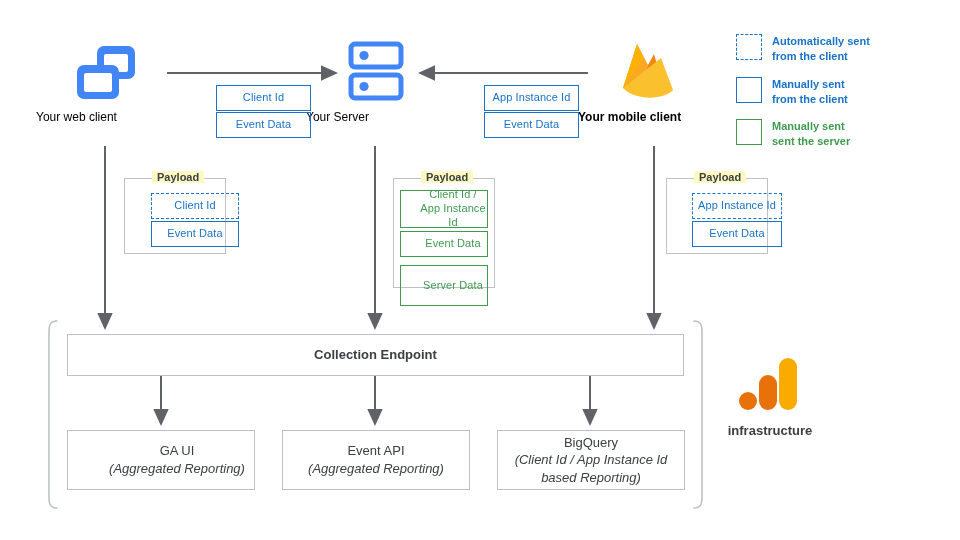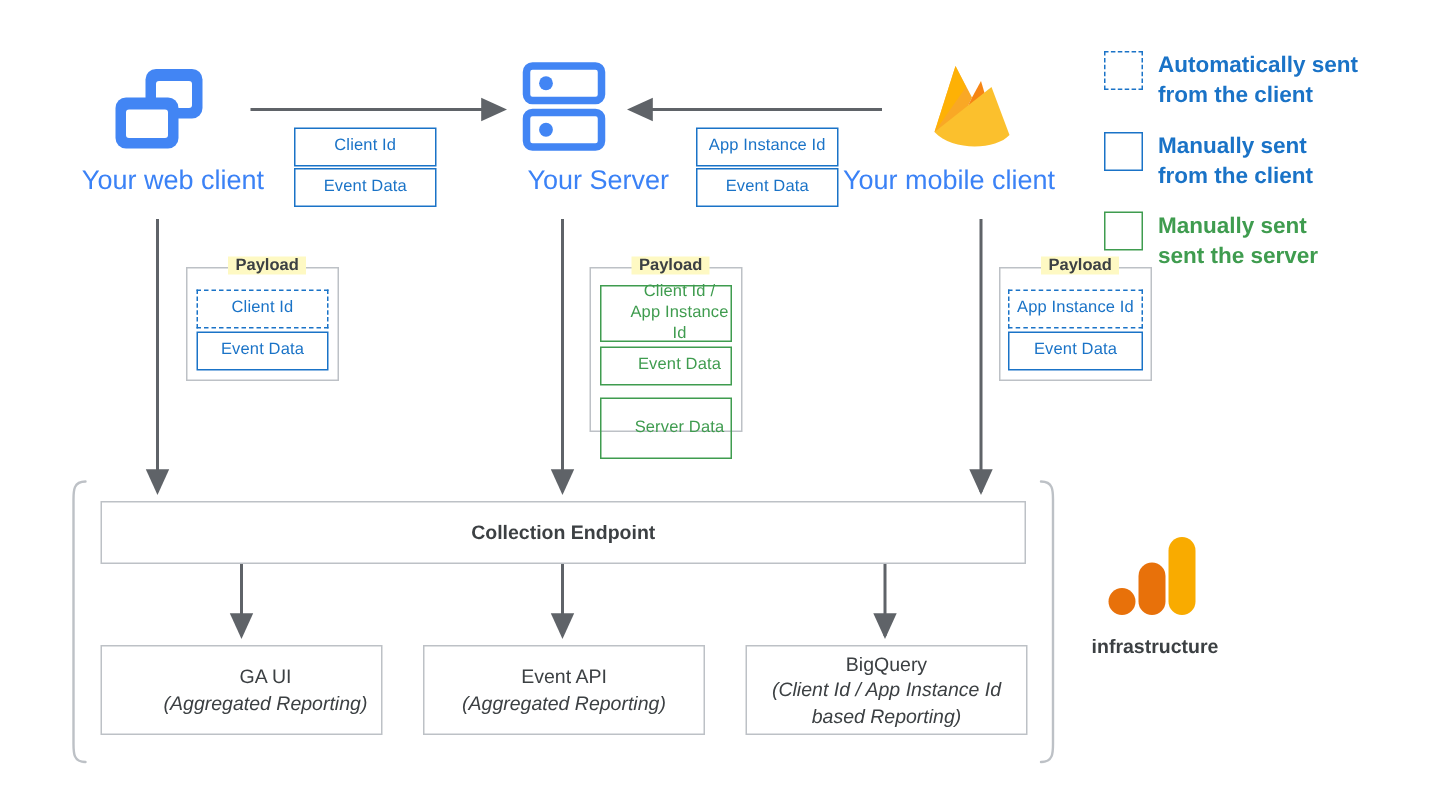--- a/index.html
+++ b/index.html
@@ -12,38 +12,38 @@
     height: 540px;
     position: relative;
     overflow: hidden;
     font-family: "Liberation Sans", sans-serif;
     color: #3c4043;
   }
   .abs { position: absolute; }
 
   
   .node-label {
-    font-size: 18px;
-    color: #3b82f6;
-    text-align: right;
+    font-size: 12px;
+    color: #000000;
+    text-align: left;
     white-space: nowrap;
   }
 
   
   .chip {
     box-sizing: border-box;
     display: flex;
     align-items: center;
     justify-content: center;
     text-align: center;
     font-size: 11px;
     line-height: 1.25;
     letter-spacing: .1px;
   }
-  .chip.blue  { border: 1.6px solid #1a73c7; color: #1a73c7; }
+  .chip.blue  { border: 1.6px solid #1a73c7; color: #1a73c7; margin-left: 20px; }
   .chip.green { border: 1.6px solid #3f9c4f; color: #3f9c4f; padding-left: 18px; }
   .chip.dashed { border-style: dashed; }
 
   
   .payload {
     box-sizing: border-box;
     border: 1.2px solid #bdc1c6;
     background: #fff;
   }
   .payload-title {
@@ -72,21 +72,21 @@
 
   
   .legend-row { display: flex; align-items: flex-start; }
   .legend-swatch {
     width: 26px; height: 26px; box-sizing: border-box;
     flex: 0 0 26px; margin-right: 10px; background: #fff;
   }
   .sw-blue-dashed { border: 1.6px dashed #1a73c7; }
   .sw-blue-solid  { border: 1.6px solid  #1a73c7; }
   .sw-green-solid { border: 1.6px solid  #3f9c4f; }
-  .legend-text { font-size: 15px; line-height: 1.35; font-weight: bold; }
+  .legend-text { font-size: 11px; line-height: 1.35; font-weight: bold; }
   .legend-text.blue  { color: #1a73c7; }
   .legend-text.green { color: #3f9c4f; }
 
   .ga-caption {
     font-size: 13px; font-weight: bold; color: #3c4043;
     text-align: center; line-height: 1.3; white-space: nowrap;
   }
   svg { display: block; overflow: visible; }
 </style>
 </head>
@@ -144,21 +144,21 @@
 <div class="abs node-label" style="left:306px;top:110px;width:140px;">Your Server</div>
 
 <div class="abs" style="left:617px;top:38px;width:62px;height:68px;">
   <svg viewBox="0 0 62 68" width="62" height="68">
     <path d="M6,50 L20,6 L31,27 L20,50 Z" fill="#f9a825"></path>
     <path d="M20,50 L31,27 L37,16 L47,50 Z" fill="#f57c00" opacity="0.92"></path>
     <path d="M6,50 L44,20 L56,52 C47,62 18,63 6,50 Z" fill="#fbc02d"></path>
     <path d="M6,50 L20,6 L27,20 Z" fill="#ffb300" opacity="0.85"></path>
   </svg>
 </div>
-<div class="abs node-label" style="left:562px;top:110px;width:140px;">Your mobile client</div>
+<div class="abs node-label" style="left:578px;top:110px;width:140px;font-weight:bold;">Your mobile client</div>
 
 <div class="abs chip blue" style="left:196px;top:85px;width:95px;height:26px;">Client Id</div>
 <div class="abs chip blue" style="left:196px;top:112px;width:95px;height:26px;">Event Data</div>
 
 <div class="abs chip blue" style="left:464px;top:85px;width:95px;height:26px;">App Instance Id</div>
 <div class="abs chip blue" style="left:464px;top:112px;width:95px;height:26px;">Event Data</div>
 
 <div class="abs payload" style="left:124px;top:178px;width:102px;height:76px;"></div>
 <div class="abs payload-title" style="left:152px;top:171px;">Payload</div>
 <div class="abs chip blue dashed" style="left:131px;top:193px;width:88px;height:26px;">Client Id</div>

